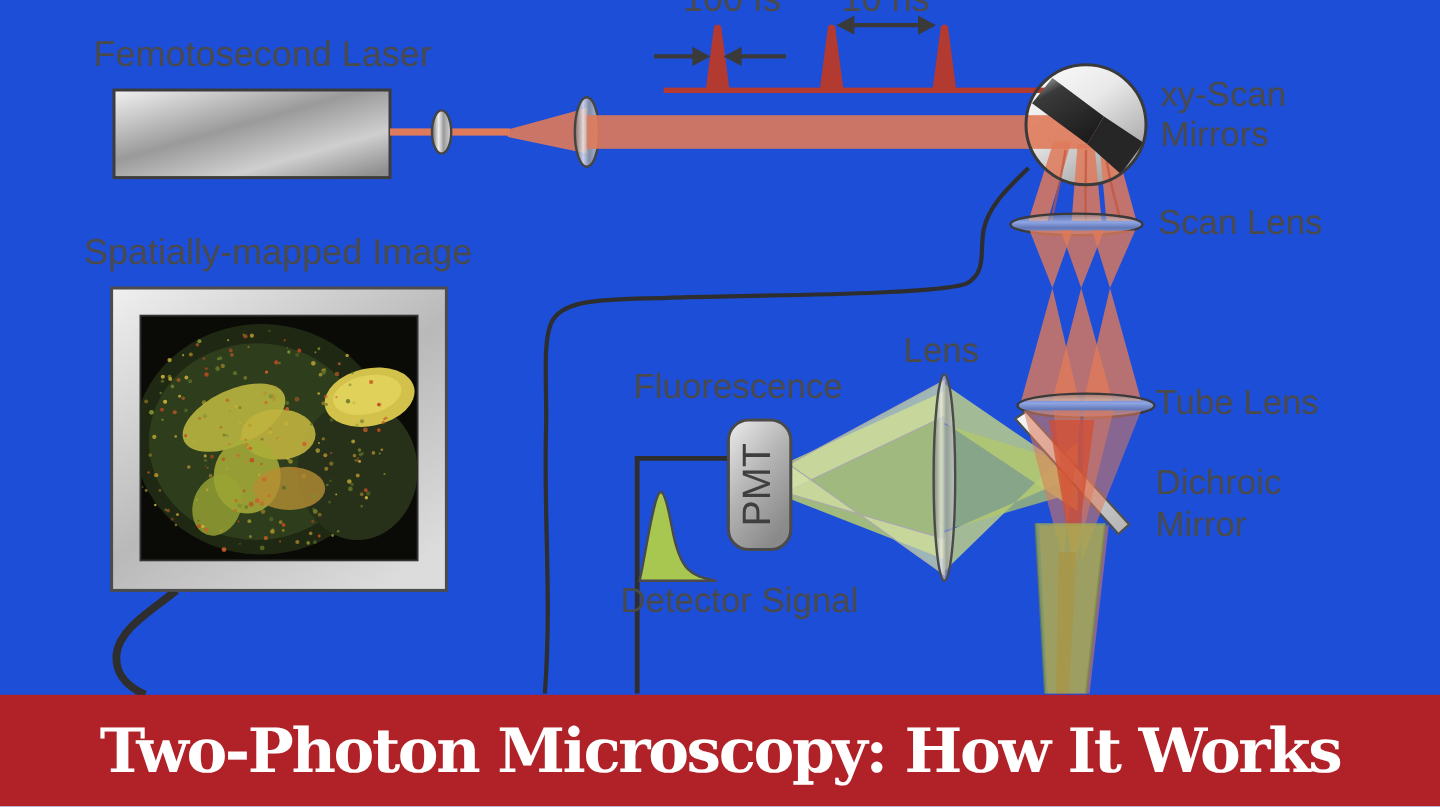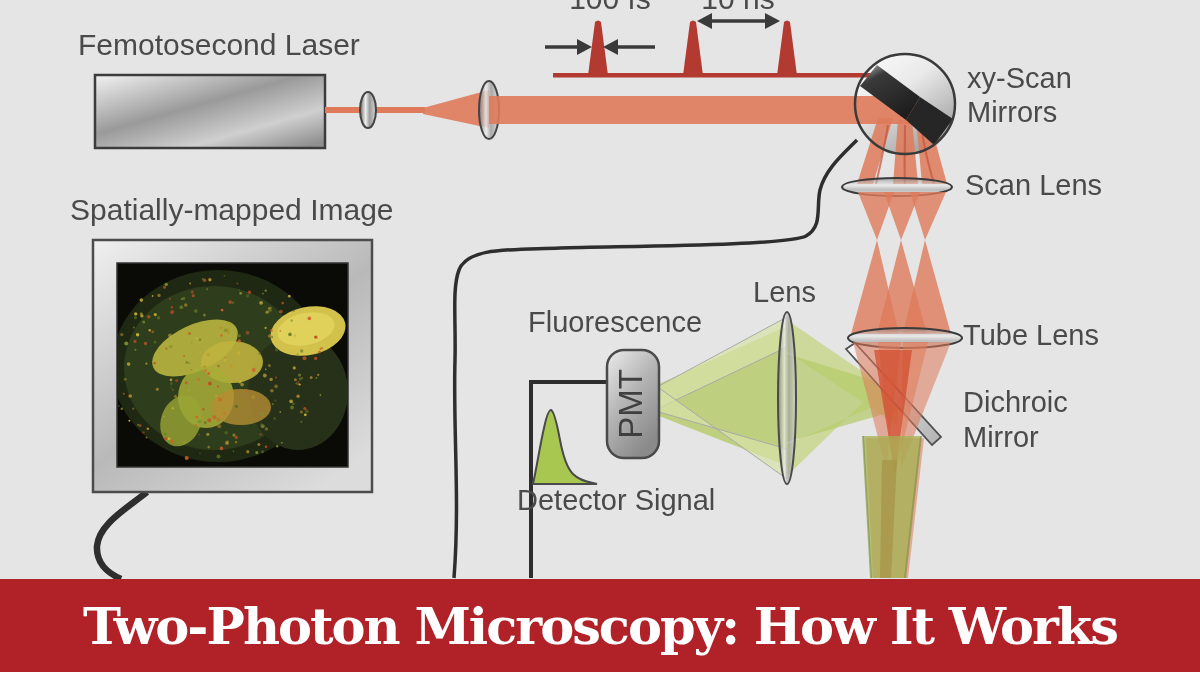--- a/index.html
+++ b/index.html
@@ -1,16 +1,16 @@
 <!DOCTYPE html>
 <html><head>
 <meta charset="utf-8">
 <style>
   html,body{margin:0;padding:0;background:#ffffff;}
-  #stage{position:relative;width:1200px;height:675px;overflow:hidden;background:#e5e5e5;
+  #stage{position:relative;width:1200px;height:675px;overflow:hidden;background:#1d4ed8;
          font-family:"Liberation Sans",sans-serif;text-decoration:underline;}
   #diagram{position:absolute;left:0;top:0;}
   .lbl{fill:#4a4a4a;font-family:"Liberation Sans",sans-serif;font-size:29px;}
   .lbl-big{fill:#4a4a4a;font-family:"Liberation Sans",sans-serif;font-size:30px;}
   #banner{position:absolute;left:0;top:579px;width:1200px;height:93px;
           display:flex;align-items:center;justify-content:center;}
   #banner .banner-text{color:#ffffff;font-family:"DejaVu Serif","Liberation Serif",serif;
           font-weight:800;font-size:51px;letter-spacing:-2px;white-space:nowrap;}
   #bottom-strip{position:absolute;left:0;top:672px;width:1200px;height:3px;background:#ffffff;}
 </style>

